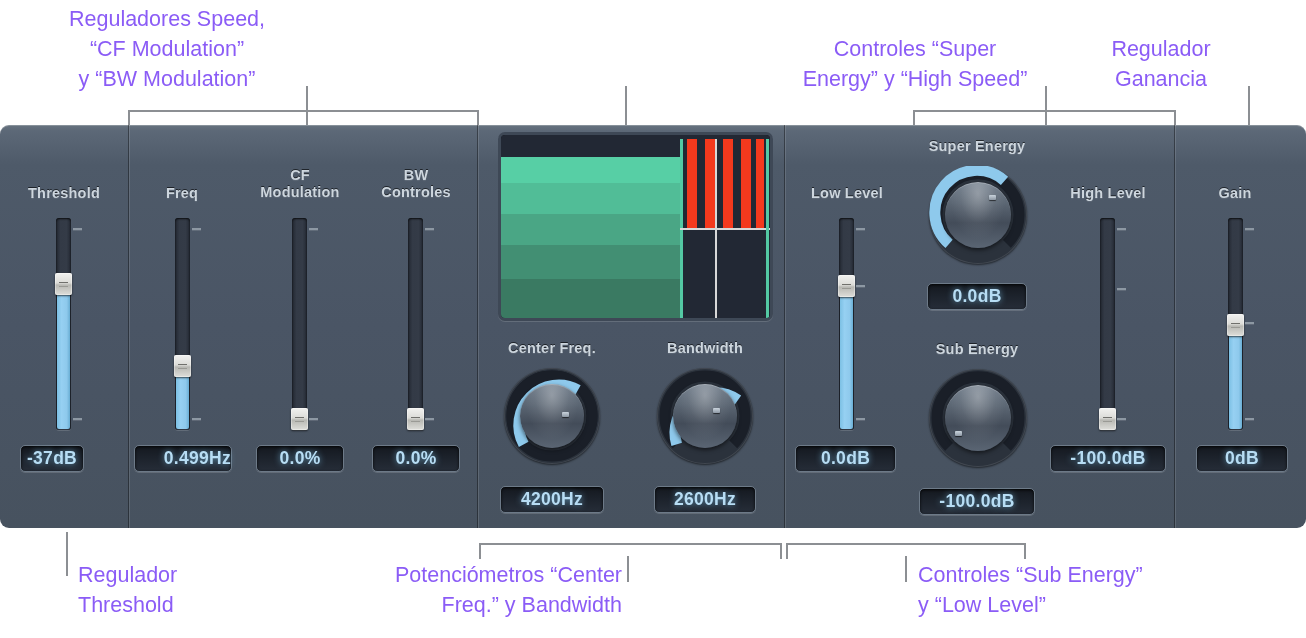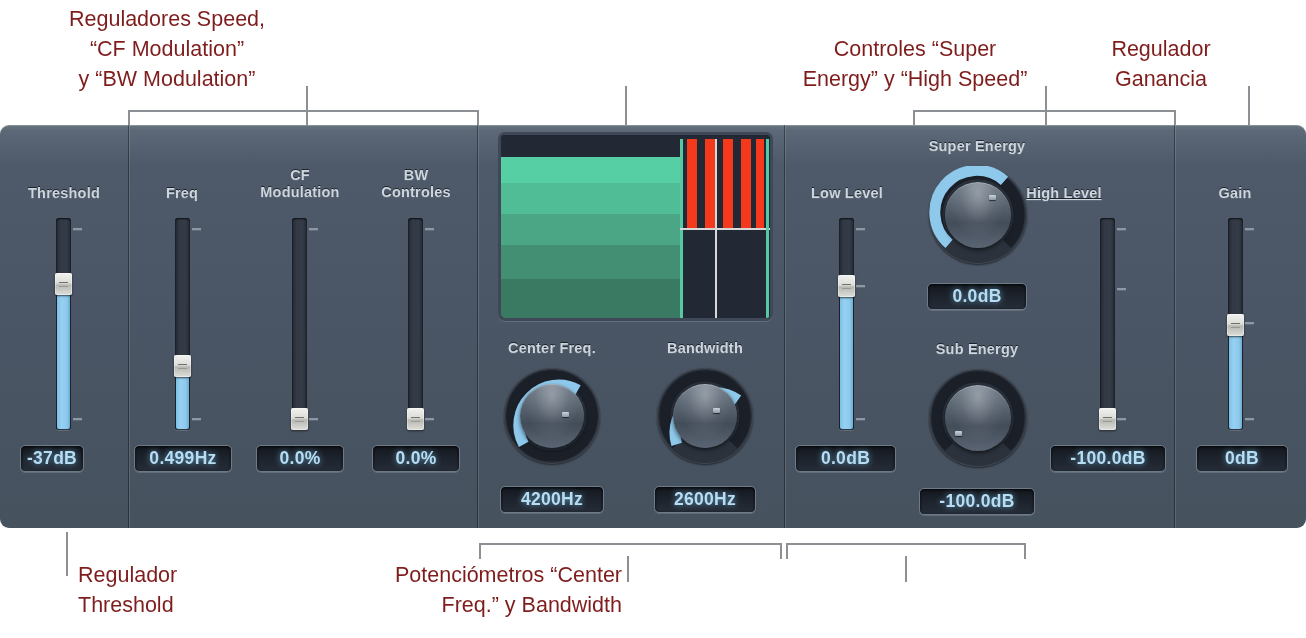--- a/index.html
+++ b/index.html
@@ -7,21 +7,21 @@
     width: 1306px; height: 638px;
     background: #ffffff;
     font-family: "Liberation Sans", sans-serif;
     overflow: hidden;
   }
   #root { position: relative; width: 1306px; height: 638px; }
 
   
   .callout {
     position: absolute;
-    color: #7f1d1d;
+    color: #8b5cf6;
     font-size: 21.5px;
     line-height: 30px;
     white-space: pre-line;
     font-family: "Liberation Sans", sans-serif;
   }
   .leader { position: absolute; background: #8c8f93; }
   .leader.v { width: 2px; }
   .leader.h { height: 2px; }
 
   
@@ -180,21 +180,21 @@
 
   <div class="ctl">
     <div class="ctl-label" style="left:132px; top:60px; width:100px;">Freq</div>
     <div class="slider" style="left:175px; top:93px; width:15px; height:212px;">
       <div class="track"></div>
       <div class="fill" style="height:58px;"></div>
       <div class="thumb" style="top:137px;"></div>
     </div>
     <div class="tick" style="left:192px; top:103px;"></div>
     <div class="tick" style="left:192px; top:293px;"></div>
-    <div class="value" style="left:134px; top:320px; width:98px;">0.499Hz</div>
+    <div class="value" style="left:134px; top:320px; width:98px;text-align:right;">0.499Hz</div>
   </div>
 
   <div class="ctl">
     <div class="ctl-label" style="left:244px; top:42px; width:112px;">CF
 Modulation</div>
     <div class="slider" style="left:292px; top:93px; width:15px; height:212px;">
       <div class="track"></div>
       <div class="fill" style="height:0px;"></div>
       <div class="thumb" style="top:190px;"></div>
     </div>
@@ -293,21 +293,21 @@
 <div class="knob" style="left:929px; top:369px; width:98px; height:98px;">
   <div class="ring"></div>
   <svg viewBox="0 0 98 98">
     <path d="M 20.1 77.9 A 41 41 0 1 1 77.9 77.9" fill="none" stroke="#1a1f28" stroke-width="11" stroke-linecap="butt"></path>
   </svg>
   <div class="cap" style="left:16px; top:16px; width:66px; height:66px;"></div>
   <div class="dot" style="left:26px; top:62px;"></div>
 </div>
 <div class="value" style="left:919px; top:488px; width:116px;">-100.0dB</div>
 
-<div class="ctl-label" style="position:absolute; left:1008px; top:185px; width:112px;text-decoration:underline;">High Level</div>
+<div class="ctl-label" style="position:absolute; left:1052px; top:185px; width:112px;">High Level</div>
 <div class="slider" style="position:absolute; left:1100px; top:218px; width:15px; height:212px;">
   <div class="track"></div>
   <div class="fill" style="height:0px;"></div>
   <div class="thumb" style="top:190px;"></div>
 </div>
 <div class="tick" style="left:1117px; top:228px;"></div>
 <div class="tick" style="left:1117px; top:288px;"></div>
 <div class="tick" style="left:1117px; top:418px;"></div>
 <div class="value" style="left:1050px; top:445px; width:116px;">-100.0dB</div>
 
@@ -330,14 +330,16 @@
 <div class="leader h" style="left:479px; top:543px; width:303px;"></div>
 <div class="leader v" style="left:780px; top:543px; height:16px;"></div>
 <div class="leader v" style="left:627px; top:556px; height:26px;"></div>
 <div class="callout" style="left:300px; top:560px; width:322px; text-align:right;">Potenciómetros “Center
 Freq.” y Bandwidth</div>
 
 <div class="leader v" style="left:786px; top:543px; height:16px;"></div>
 <div class="leader h" style="left:786px; top:543px; width:240px;"></div>
 <div class="leader v" style="left:1024px; top:543px; height:16px;"></div>
 <div class="leader v" style="left:905px; top:556px; height:26px;"></div>
+<div class="callout" style="left:918px; top:560px; width:320px; text-align:left;">Controles “Sub Energy”
+y “Low Level”</div>
 
 </div>
 
 </body></html>

